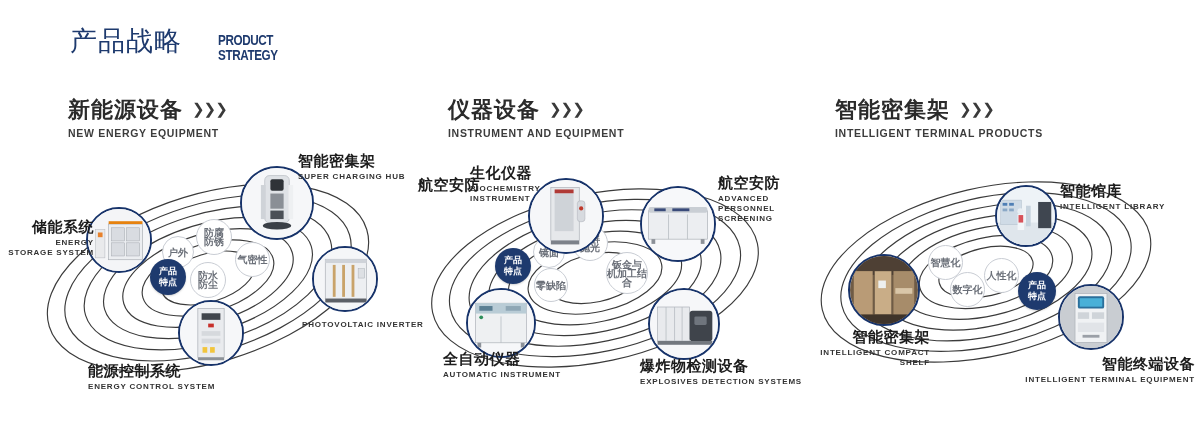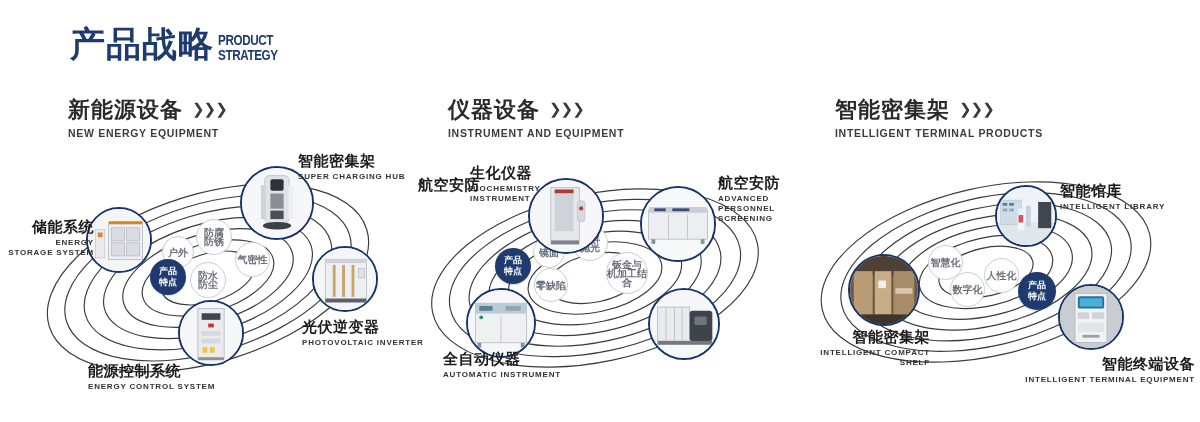--- a/index.html
+++ b/index.html
@@ -13,21 +13,21 @@
     width:1200px;
     height:422px;
     background:#ffffff;
     overflow:hidden;
   }
 
   
   .hdr{position:absolute;left:0;top:0;width:1200px;height:92px;}
   .hdr-main{
     position:absolute;left:70px;top:27px;
-    font-size:35px;font-weight:bold;color:#1e3a6e;
+    font-size:27px;font-weight:normal;color:#1e3a6e;
     letter-spacing:1px;line-height:1;
     font-family:"DejaVu Sans","Liberation Sans",sans-serif;
   }
   .hdr-en{
     position:absolute;left:218px;top:32px;
     color:#1e3a6e;font-weight:bold;
     font-size:15px;line-height:15px;letter-spacing:-0.5px;
     transform:scaleX(.78);transform-origin:left top;
     font-family:"Liberation Sans Narrow","Liberation Sans",sans-serif;
   }
@@ -227,21 +227,20 @@
 
   <div class="cap r" style="left:0px;top:218px;width:86px;padding-left:8px;">
     <div class="cn">储能系统</div>
     <div class="en w">ENERGY STORAGE SYSTEM</div>
   </div>
   <div class="cap l" style="left:298px;top:152px;">
     <div class="cn">智能密集架</div>
     <div class="en">SUPER CHARGING HUB</div>
   </div>
   <div class="cap l" style="left:302px;top:318px;">
-    <div class="cn">光伏逆变器</div>
     <div class="en">PHOTOVOLTAIC INVERTER</div>
   </div>
   <div class="cap l" style="left:88px;top:362px;">
     <div class="cn">能源控制系统</div>
     <div class="en">ENERGY CONTROL SYSTEM</div>
   </div>
 
   <div class="group" style="left:420px;top:150px;width:390px;height:250px;">
     <svg width="390" height="250" viewBox="0 0 390 250">
       <g fill="none" stroke="#3b3b3b" stroke-width="1.15">
@@ -341,20 +340,24 @@
     <div class="cn">生化仪器</div>
     <div class="en w">BIOCHEMISTRY INSTRUMENT</div>
   </div>
   <div class="cap l" style="left:718px;top:174px;width:100px;">
     <div class="cn">航空安防</div>
     <div class="en w">ADVANCED PERSONNEL SCREENING</div>
   </div>
   <div class="cap l" style="left:443px;top:350px;">
     <div class="cn">全自动仪器</div>
     <div class="en">AUTOMATIC INSTRUMENT</div>
+  </div>
+  <div class="cap l" style="left:640px;top:357px;">
+    <div class="cn">爆炸物检测设备</div>
+    <div class="en">EXPLOSIVES DETECTION SYSTEMS</div>
   </div>
 
   <div class="group" style="left:800px;top:150px;width:400px;height:250px;">
     <svg width="400" height="250" viewBox="0 0 400 250">
       <g fill="none" stroke="#3b3b3b" stroke-width="1.15">
         <ellipse cx="186" cy="122" rx="48" ry="24" transform="rotate(-13 186 122)"></ellipse>
         <ellipse cx="186" cy="122" rx="68" ry="34" transform="rotate(-13 186 122)"></ellipse>
         <ellipse cx="186" cy="122" rx="88" ry="44" transform="rotate(-13 186 122)"></ellipse>
         <ellipse cx="186" cy="122" rx="108" ry="54" transform="rotate(-13 186 122)"></ellipse>
         <ellipse cx="186" cy="122" rx="128" ry="64" transform="rotate(-13 186 122)"></ellipse>

